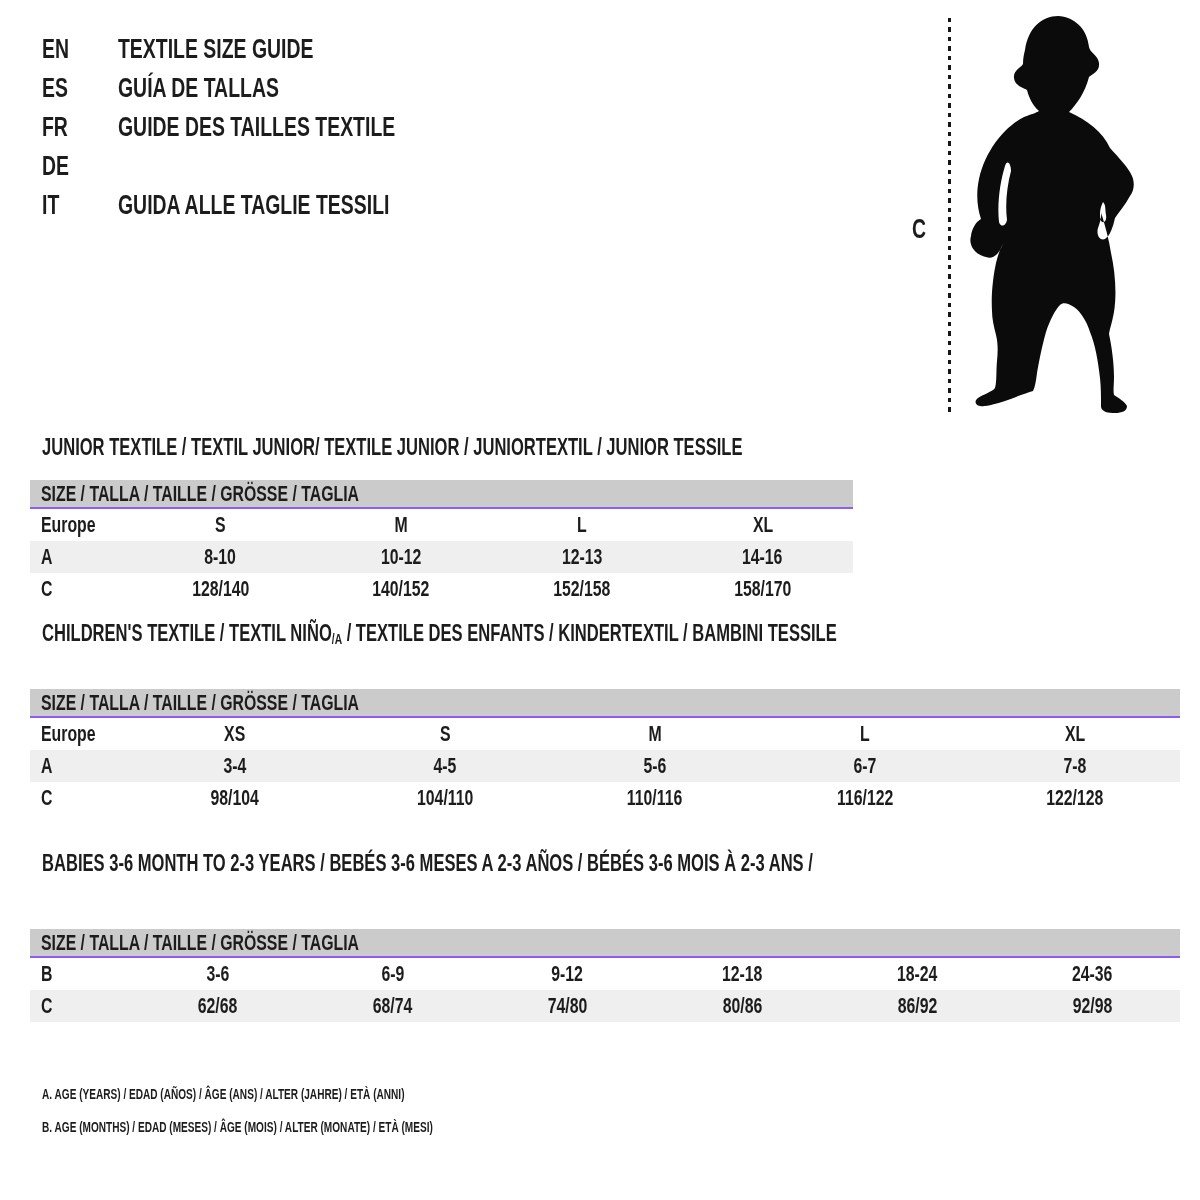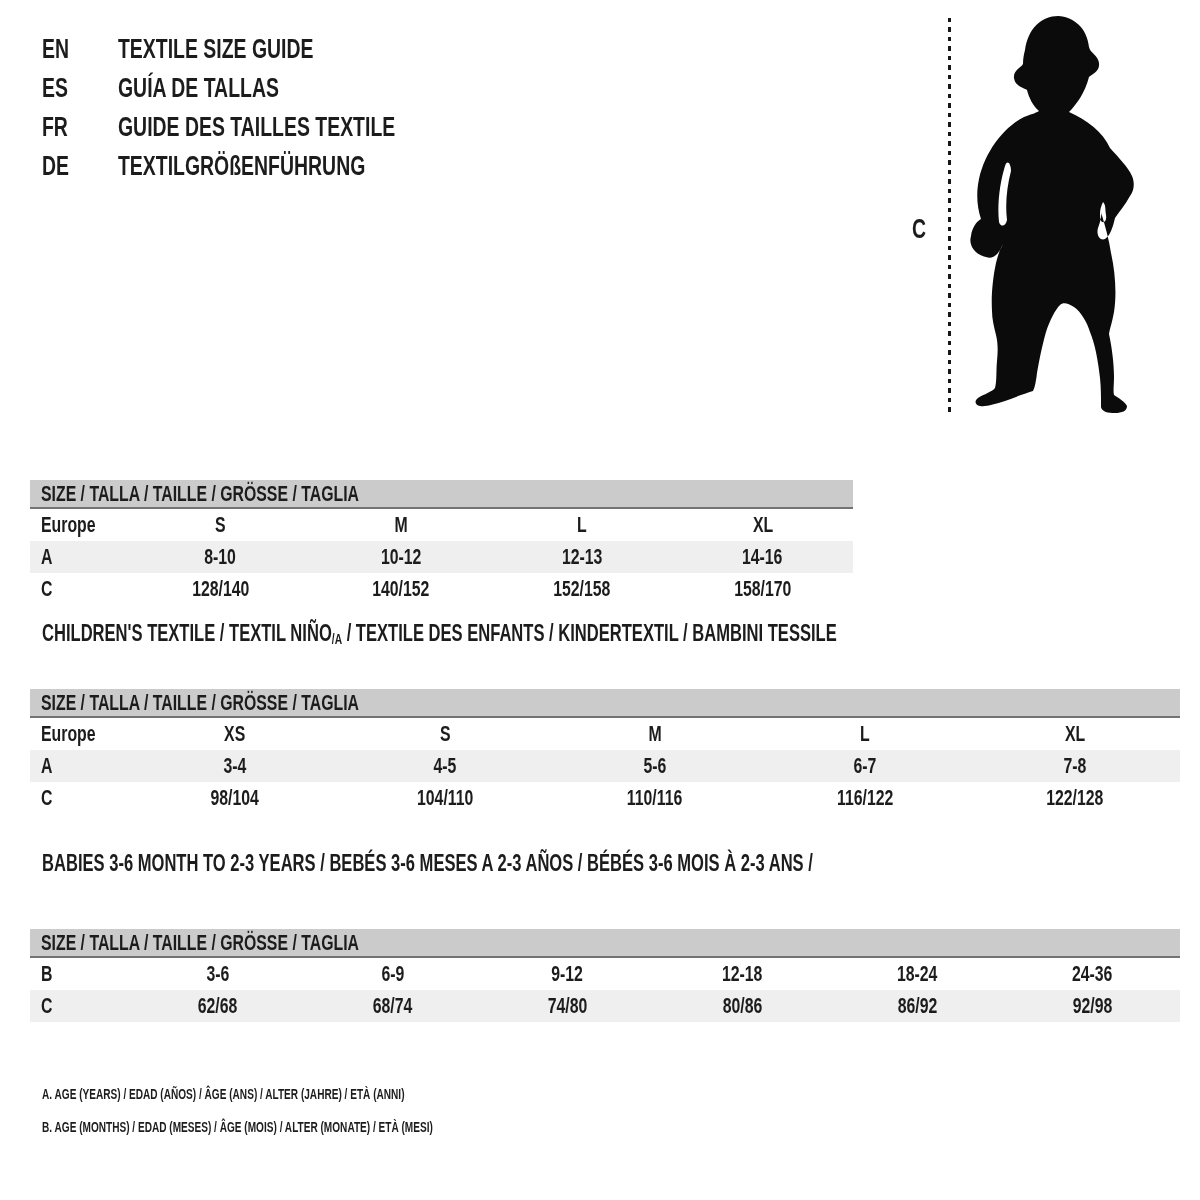--- a/index.html
+++ b/index.html
@@ -31,21 +31,21 @@
   #heading-1 { left:42px; top:618px; }
   #heading-2 { left:42px; top:848px; }
   .sub { font-size:0.62em; vertical-align:-0.22em; }
 
   
   .size-table { position:absolute; }
   #table-0 { left:30px; top:480px; width:823px; }
   #table-1 { left:30px; top:689px; width:1150px; }
   #table-2 { left:30px; top:929px; width:1150px; }
   .size-bar {
-    height:29px; background:#cbcbcb; border-bottom:2px solid #737373;
+    height:29px; background:#cbcbcb; border-bottom:2px solid #8b5cf6;
     display:flex; align-items:center; padding-left:11px; box-sizing:border-box;
     font-size:22px;
   }
   .trow { display:flex; height:32px; align-items:center; font-size:22px; }
   .trow.shade { background:#efefef; }
   .label-cell { display:inline-block; width:100px; padding-left:11px; box-sizing:border-box; flex:0 0 100px; }
   .val-cell { flex:1 1 0; text-align:center; }
   .val-cell .cond { transform-origin:50% 50%; }
 
   
@@ -64,21 +64,24 @@
       <div class="lang-row">
         <span class="lang-code"><span class="cond">ES</span></span>
         <span class="lang-title"><span class="cond">GUÍA DE TALLAS</span></span>
       </div>
       <div class="lang-row">
         <span class="lang-code"><span class="cond">FR</span></span>
         <span class="lang-title"><span class="cond">GUIDE DES TAILLES TEXTILE</span></span>
       </div>
       <div class="lang-row">
         <span class="lang-code"><span class="cond">DE</span></span>
-        <span class="lang-title"><span class="cond">TEXTILGRÖßENFÜHRUNG</span></span>
+      </div>
+      <div class="lang-row">
+        <span class="lang-code"><span class="cond">IT</span></span>
+        <span class="lang-title"><span class="cond">GUIDA ALLE TAGLIE TESSILI</span></span>
       </div>
     </div>
 
   <div class="measure-line"></div>
   <div class="c-label"><span class="cond">C</span></div>
 
   <svg class="toddler" viewBox="0 0 178 402" aria-hidden="true">
     <path fill="#0b0b0b" fill-rule="evenodd" d="
       M96,2
       C112,3 125,14 127,33
@@ -126,20 +129,23 @@
       C71,92 67,84 65,76
       C61,74 53,72 52,64
       C51,56 59,54 61,50
       C61,44 62,40 63,36
       C66,14 80,2 96,2
       Z
       M43,152 C38,168 35,190 37,208 C39,214 44,212 45,206 C43,190 45,172 49,157 C49,149 45,145 43,152 Z
       M141,188 C138,194 137,201 139,207 C142,210 145,207 144,201 C143,195 144,191 141,188 Z"></path>
   </svg>
 
+  <div class="section-heading" id="heading-0">
+      <div class="heading-line"><span class="cond"><span>JUNIOR TEXTILE / TEXTIL JUNIOR/ TEXTILE JUNIOR / JUNIORTEXTIL / JUNIOR TESSILE</span></span></div>
+    </div>
   <div class="size-table" id="table-0">
     <div class="size-bar">
         <span class="cond">SIZE / TALLA / TAILLE / GRÖSSE / TAGLIA</span>
       </div>
     <div>
         <div class="trow">
           <span class="label-cell"><span class="cond">Europe</span></span>
           <span class="val-cell"><span class="cond">S</span></span>
           <span class="val-cell"><span class="cond">M</span></span>
           <span class="val-cell"><span class="cond">L</span></span>

